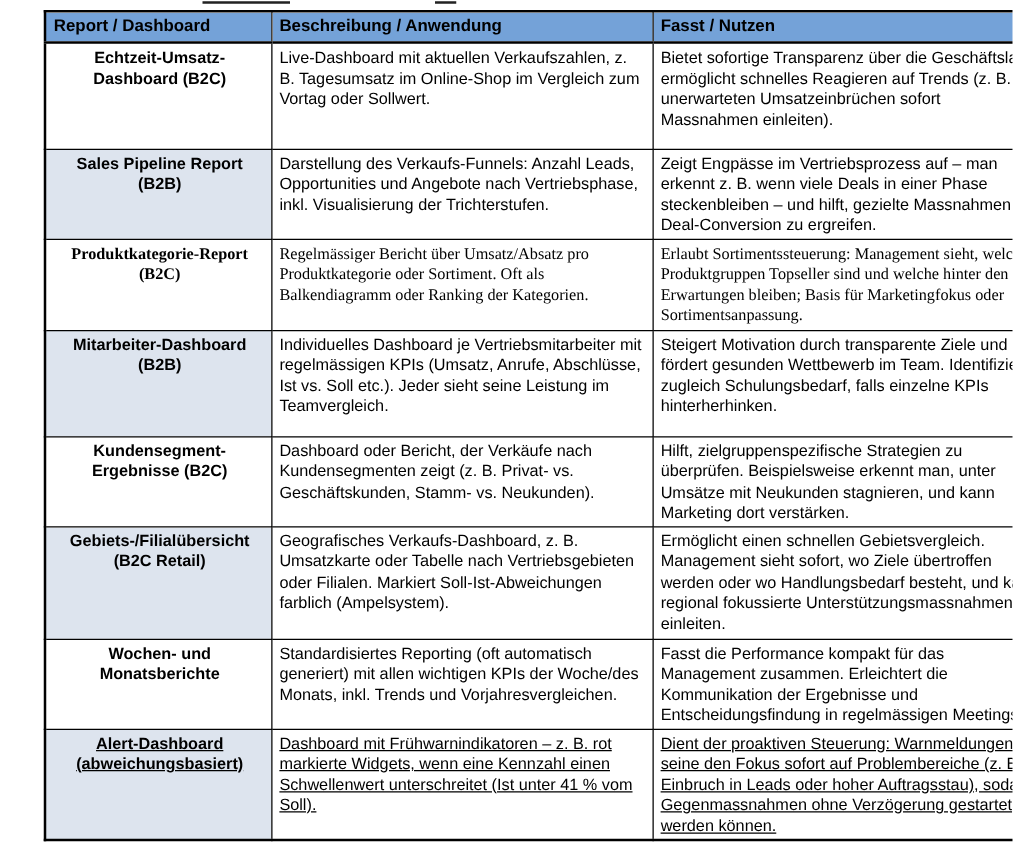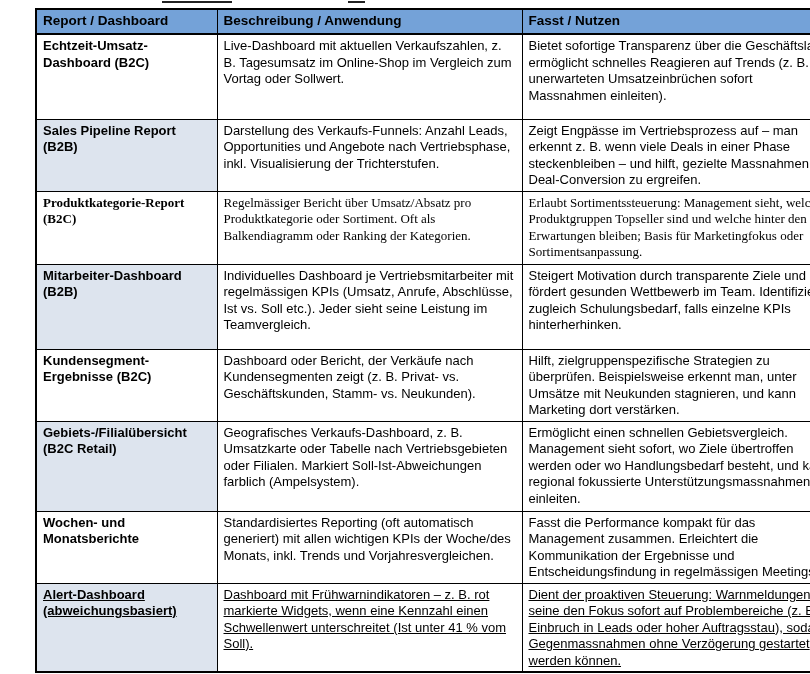--- a/index.html
+++ b/index.html
@@ -57,20 +57,21 @@
     border-bottom-width: 2px;
   }
   table.report-table td {
     vertical-align: top;
     background: #ffffff;
     padding: 3px 4px 2px 6px;
   }
   td.label-cell {
     font-weight: bold;
     white-space: pre-line;
+    text-align: center;
   }
   tbody tr:nth-child(even) td.label-cell {
     background: var(--band-bg);
   }
   tbody tr:nth-child(1) { height: 85px; }
   tbody tr:nth-child(2) { height: 72px; padding-left: 20px; }
   tbody tr:nth-child(3) { height: 73px; font-family: Liberation Serif, serif; }
   tbody tr:nth-child(4) { height: 85px; }
   tbody tr:nth-child(5) { height: 70px; }
   tbody tr:nth-child(6) { height: 90px; }

